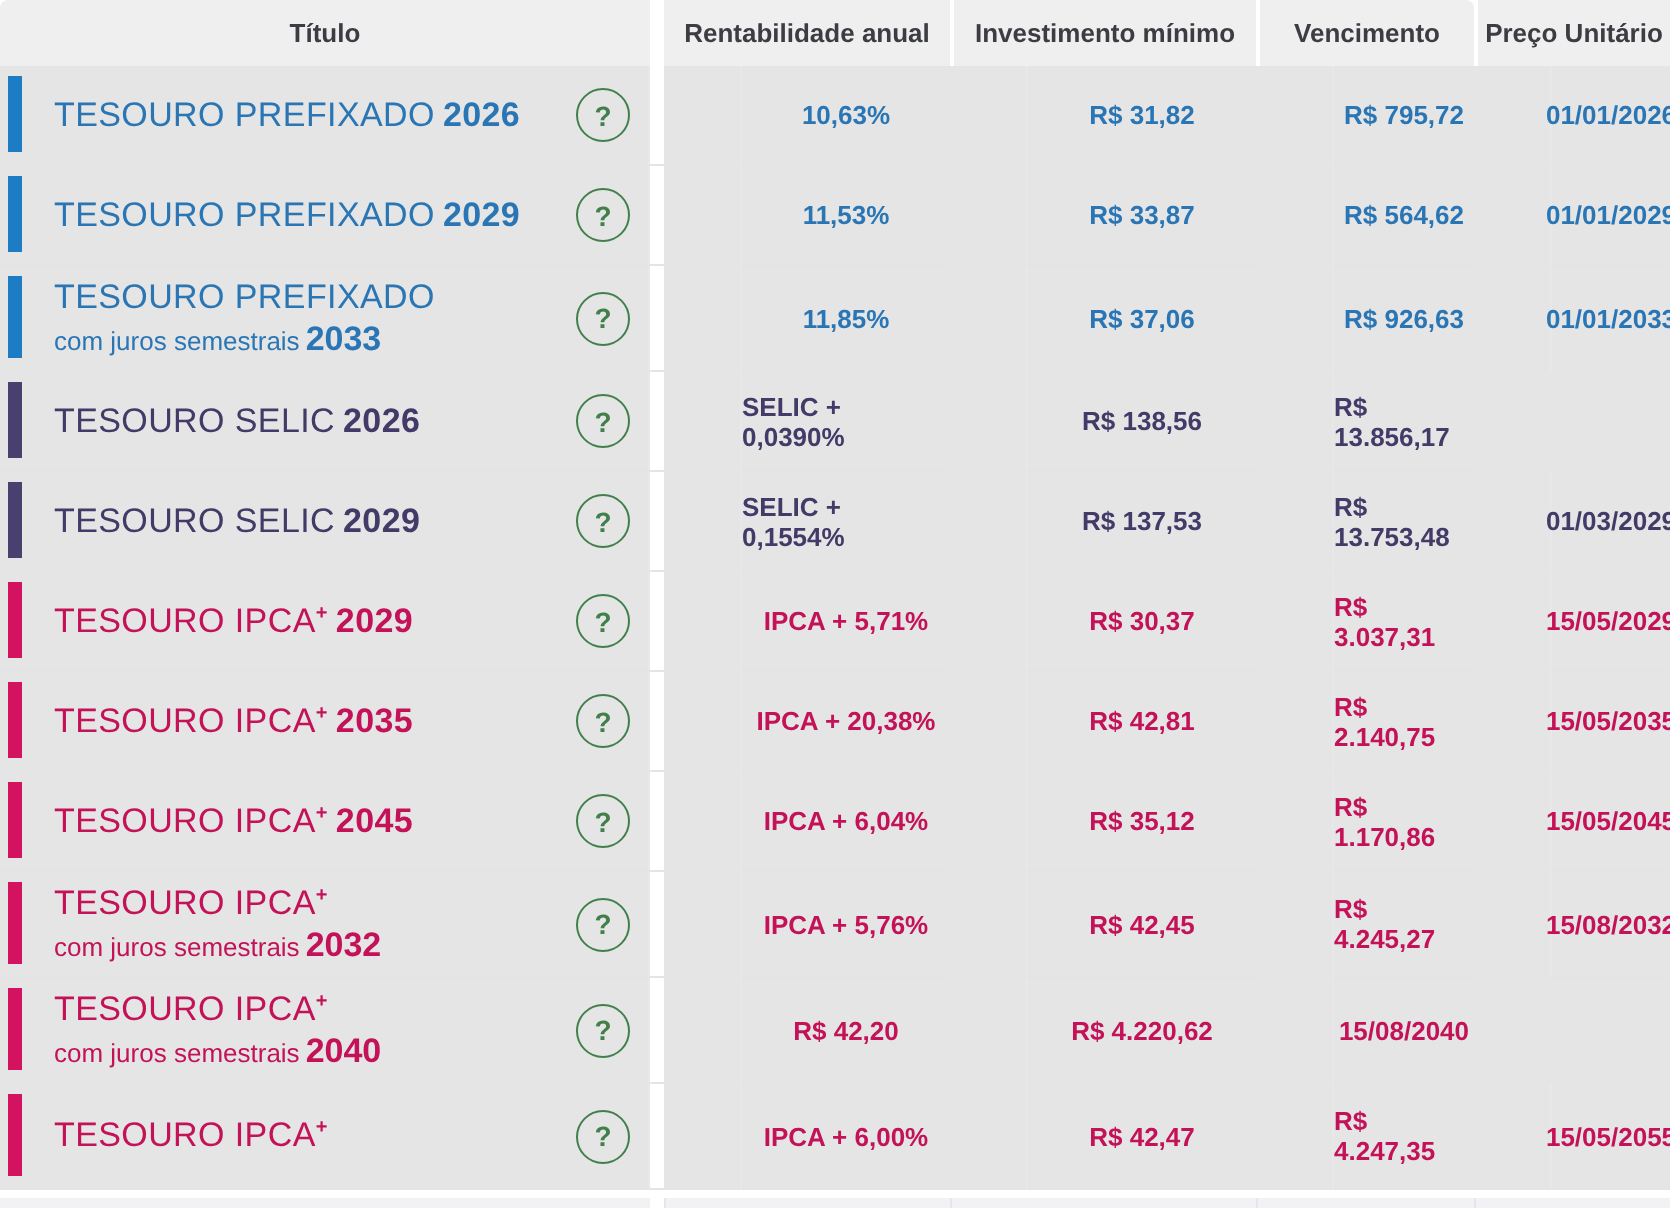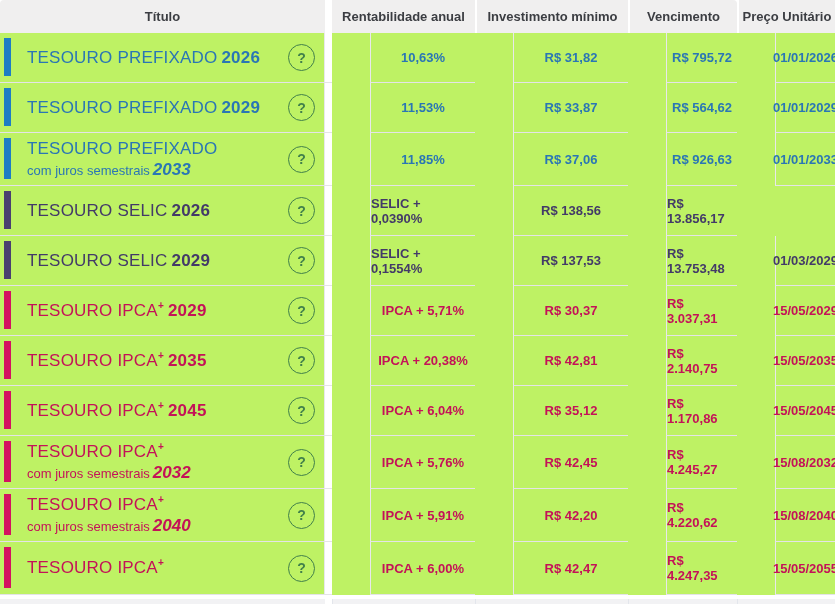--- a/index.html
+++ b/index.html
@@ -23,41 +23,41 @@
     background: #f0efef;
     display: flex; align-items: center; justify-content: center;
     font-size: 13px; font-weight: 700; color: #3b3d42;
   }
   .hcell.first { border-radius: 4px 0 0 0; }
   .hcell.last  { border-radius: 0 4px 0 0; }
   .hgap { background: #ffffff; }
   .hcell.wsep { border-left: 2px solid #ffffff; }
 
   
-  .row { background: #bef264; }
+  .row { background: #e5e5e5; }
   .row .cell { border-bottom: 1px solid #e4e4e7; }
   .row { height: 50px; }
   .row.two-line { height: 53px; }
 
   .title-cell {
     position: relative;
     display: flex; align-items: center;
     padding: 0 9px 0 27px;
     border-right: 1px solid #e8e8eb;
   }
   .accent-bar {
     position: absolute; left: 4px; top: 5px; bottom: 6px; width: 7px;
     background: var(--bar);
   }
   .title-text { flex: 1; line-height: 1.12; color: var(--txt); }
   .tline1 { font-size: 17px; letter-spacing: 0.2px; }
   .tline1 .year { font-weight: 700; margin-left: 4px; }
   .tline1 sup { font-size: 10px; font-weight: 700; vertical-align: super; line-height: 0; }
   .tline2 { font-size: 13px; margin-top: 1px; }
-  .tline2 .year { font-weight: 700; font-size: 17px; margin-left: 3px; font-style: italic; }
+  .tline2 .year { font-weight: 700; font-size: 17px; margin-left: 3px; }
 
   .help-btn {
     width: 27px; height: 27px; flex: 0 0 27px;
     border: 1px solid #41804b; border-radius: 50%;
     background: transparent; color: #41804b;
     font-family: "Liberation Sans", sans-serif;
     font-size: 14px; font-weight: 700; line-height: 1;
     display: flex; align-items: center; justify-content: center;
     cursor: pointer;
   }
@@ -279,21 +279,20 @@
           </div>
           <div class="tline2">
             <span>com juros semestrais</span><span class="year">2040</span>
           </div>
         </div>
         <button class="help-btn">
           <span>?</span>
         </button>
       </div>
       <div class="cell gap-cell"></div>
-      <div class="cell vcell">IPCA + 5,91%</div>
       <div class="cell vcell">R$ 42,20</div>
       <div class="cell vcell">R$ 4.220,62</div>
       <div class="cell vcell">15/08/2040</div>
     </div>
       <div class="grid row type-ipca two-line">
       <div class="cell title-cell">
         <span class="accent-bar"></span>
         <div class="title-text">
           <div class="tline1">
             <span>TESOURO IPCA</span><sup>+</sup><span class="year"></span>

